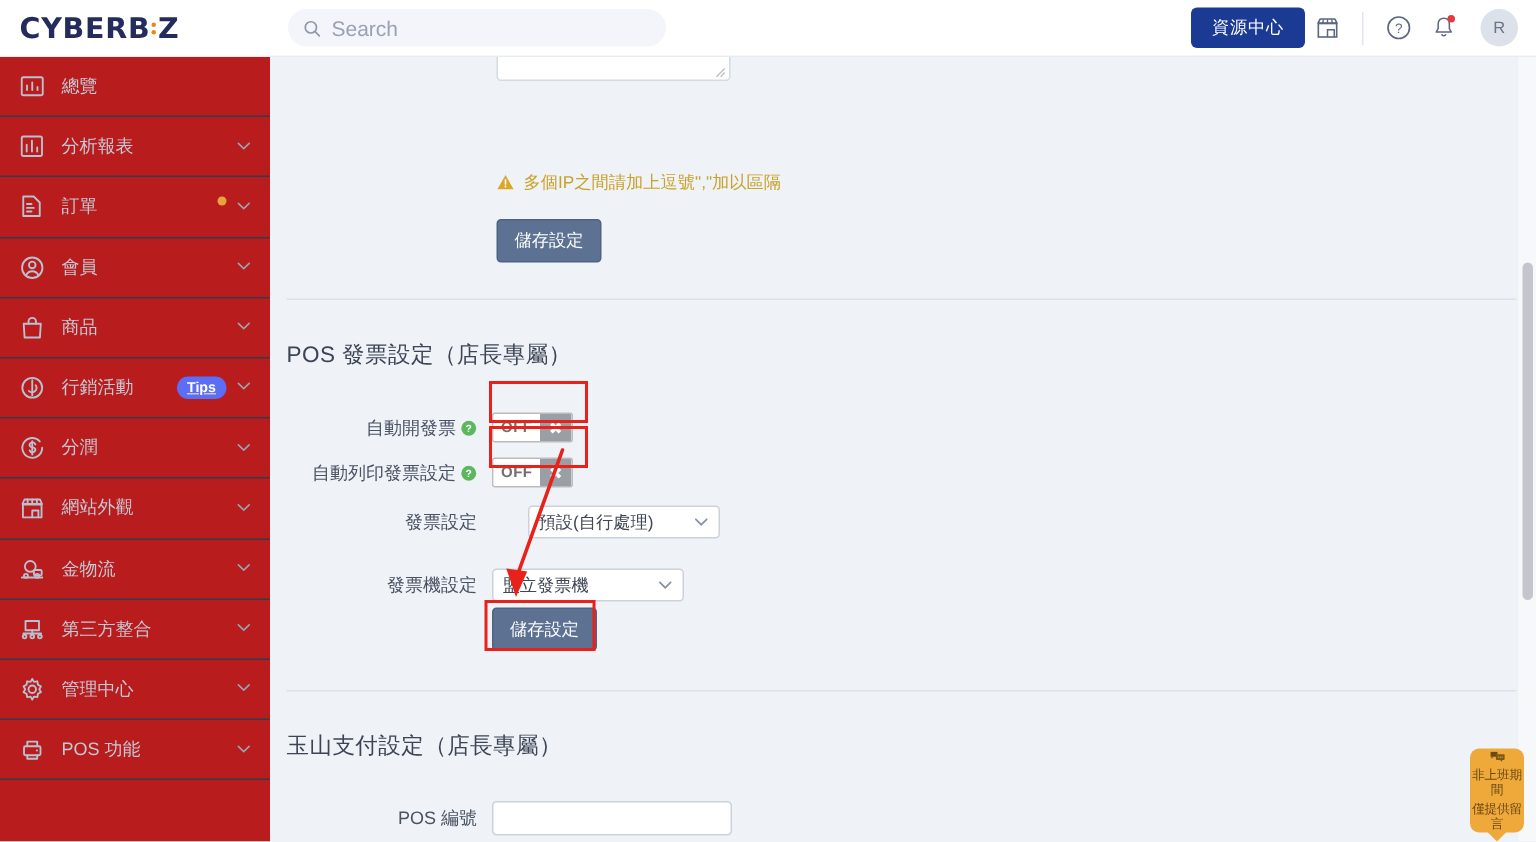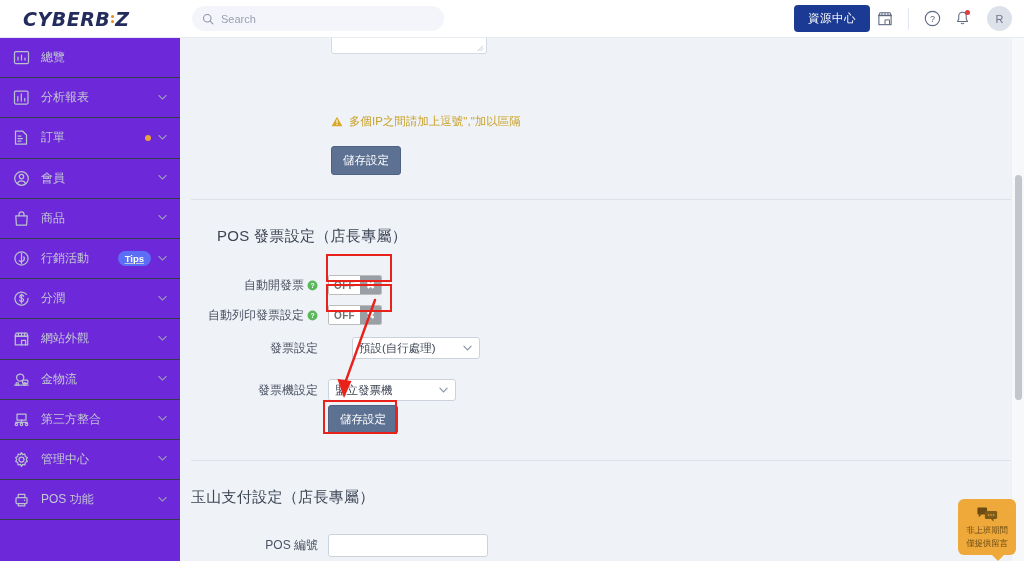--- a/index.html
+++ b/index.html
@@ -12,41 +12,40 @@
   .app { position: relative; width: 1024px; height: 561px; display: flex; flex-direction: column; }
 
   
   .topbar {
     height: 38px; min-height: 38px; background: #ffffff;
     display: flex; align-items: center; position: relative; z-index: 40;
     border-bottom: 1px solid #e8ecf2;
   }
   .logo-area {
     width: 180px; min-width: 180px; height: 100%;
-    display: flex; align-items: center; padding-left: 23px;
+    display: flex; align-items: center; padding-left: 13px;
     background: #ffffff;
-    font-style: italic;
   }
   .logo-text {
     font-size: 19px; font-weight: bold; letter-spacing: 0.5px;
     color: #232c5c; font-family: "DejaVu Sans", sans-serif;
     display: flex; align-items: center;
   }
   .logo-dots { display: inline-flex; flex-direction: column; gap: 2px; margin: 0 1px; }
   .logo-dots i { width: 3px; height: 3px; background: #e8881a; display: block; border-radius: 50%; }
 
   .search-wrap { margin-left: 12px; }
   .search-box {
     width: 252px; height: 25px; background: #f3f5fa; border-radius: 13px;
     display: flex; align-items: center; padding: 0 10px; gap: 7px;
   }
   .search-box svg { flex: 0 0 auto; }
   .search-input {
     border: none; outline: none; background: transparent;
-    font-size: 11px; color: #7b8499; width: 100%;
+    font-size: 14px; color: #7b8499; width: 100%;
     font-family: "Liberation Sans", sans-serif;
   }
   .search-input::placeholder { color: #9aa1b4; }
 
   .topbar-right {
     margin-left: auto; display: flex; align-items: center;
     gap: 0px; padding-right: 12px; height: 100%;
   }
   .btn-resource {
     background: #1a3a94; color: #fff; font-size: 11.5px;
@@ -67,32 +66,32 @@
     width: 25px; height: 25px; border-radius: 50%; background: #dde1ea;
     color: #6d7governments; display: flex; align-items: center; justify-content: center;
     font-size: 11px; color: #6b7488; margin-left: 10px; cursor: pointer;
   }
 
   
   .body-row { flex: 1; display: flex; min-height: 0; position: relative; }
 
   
   .sidebar {
-    width: 180px; min-width: 180px; background: #6d28d9; overflow: hidden;
+    width: 180px; min-width: 180px; background: #b91c1c; overflow: hidden;
     position: relative;
   }
   .nav-item {
     height: 40.2px; display: flex; align-items: center;
     padding: 0 13px; color: #c3c8d4; font-size: 12px;
     border-bottom: 1px solid #343c4c; cursor: pointer; gap: 11px;
     position: relative;
   }
   .nav-ico { width: 17px; height: 17px; flex: 0 0 auto; display: flex; align-items: center; justify-content: center; }
   .nav-label { flex: 0 0 auto; white-space: nowrap; }
-  .nav-right { margin-left: auto; display: flex; align-items: center; gap: 7px; text-decoration: underline; }
+  .nav-right { margin-left: auto; display: flex; gap: 7px; text-decoration: underline; }
   .tips-badge {
     background: #5b6ef5; color: #fff; font-size: 9.5px;
     padding: 2px 7px; border-radius: 9px; font-weight: bold;
   }
   .dot-orange { width: 6px; height: 6px; border-radius: 50%; background: #e8a33d; }
   .chev { width: 9px; height: 9px; }
 
   
   .main {
     flex: 1; background: #eff2f7; position: relative; overflow: hidden;
@@ -126,21 +125,21 @@
   }
   .hr-line2 {
     position: absolute; left: 11px; right: 11px; top: 422px;
     height: 1px; background: #dde2ea;
   }
 
   .section-title {
     position: absolute; font-size: 15px; color: #3d4555;
     letter-spacing: 0.3px; white-space: nowrap;
   }
-  .sec1-title { left: 11px; top: 189px; margin-left: 26px; }
+  .sec1-title { left: 11px; top: 189px; }
   .sec2-title { left: 11px; top: 450px; }
 
   .form-row { position: absolute; display: flex; align-items: center; margin-top: 16px; }
   .form-label {
     width: 137px; text-align: right; padding-right: 10px;
     font-size: 12px; color: #4a5263; white-space: nowrap;
     display: flex; align-items: center; justify-content: flex-end; gap: 3px;
   }
   .help-ico { width: 11px; height: 11px; flex: 0 0 auto; }
 
@@ -190,21 +189,21 @@
     background: #f7f8fa; border-left: 1px solid #eceff4; z-index: 30;
   }
   .scroll-thumb {
     position: absolute; left: 3px; width: 7px; top: 137px; height: 225px;
     background: #c3c6cc; border-radius: 4px;
   }
 
   
   .chat-widget {
     position: absolute; right: 8px; bottom: 6px;
-    width: 58px; height: 56px; background: #efa93b;
+    width: 36px; height: 56px; background: #efa93b;
     border-radius: 6px; z-index: 50; cursor: pointer;
     display: flex; flex-direction: column; align-items: center;
     justify-content: center; gap: 2px; padding-top: 2px; margin-top: 47px;
   }
   .chat-widget .cw-text {
     font-size: 8.5px; color: #6b4a12; line-height: 1.25;
     text-align: center; letter-spacing: -0.2px;
   }
   .chat-tail {
     position: absolute; bottom: -6px; right: 11px;

